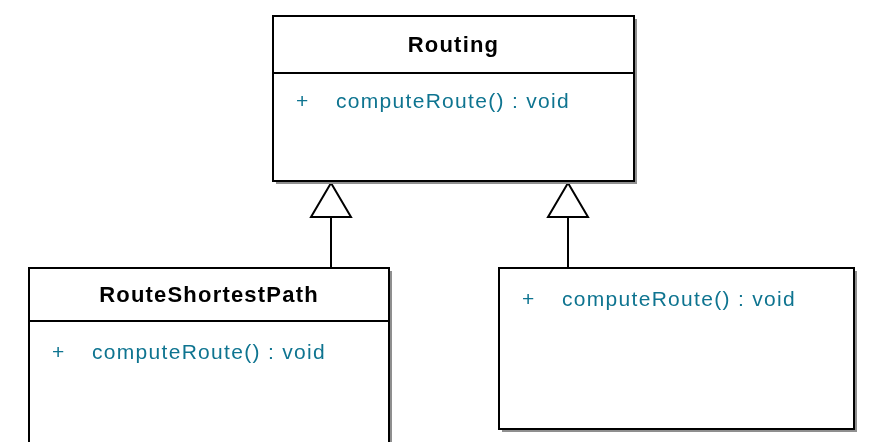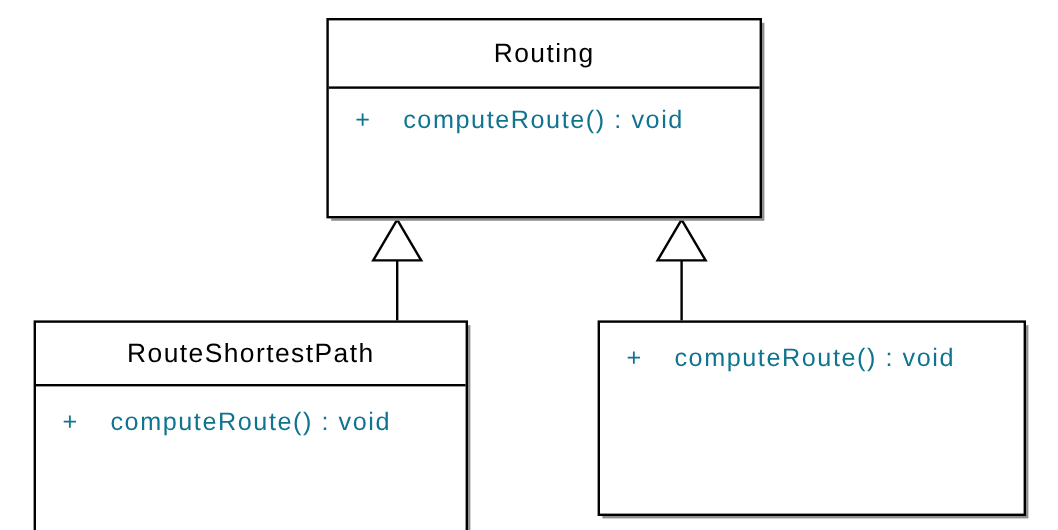--- a/index.html
+++ b/index.html
@@ -21,21 +21,21 @@
     box-sizing: border-box;
     background: #ffffff;
     border: 2px solid var(--border, #000000);
     box-shadow: 3px 3px 0 -1px #8f8f8f;
   }
   .class-title {
     display: flex;
     align-items: center;
     justify-content: center;
     border-bottom: 2px solid var(--border, #000000);
-    font-weight: normal;
+    font-weight: bold;
     font-size: 22px;
     letter-spacing: 1.2px;
     color: var(--title-text, #000000);
     white-space: nowrap;
   }
   .title-top { height: 55px; }
   .title-sub { height: 51px; }
   .class-methods {
     display: flex;
     align-items: flex-start;

